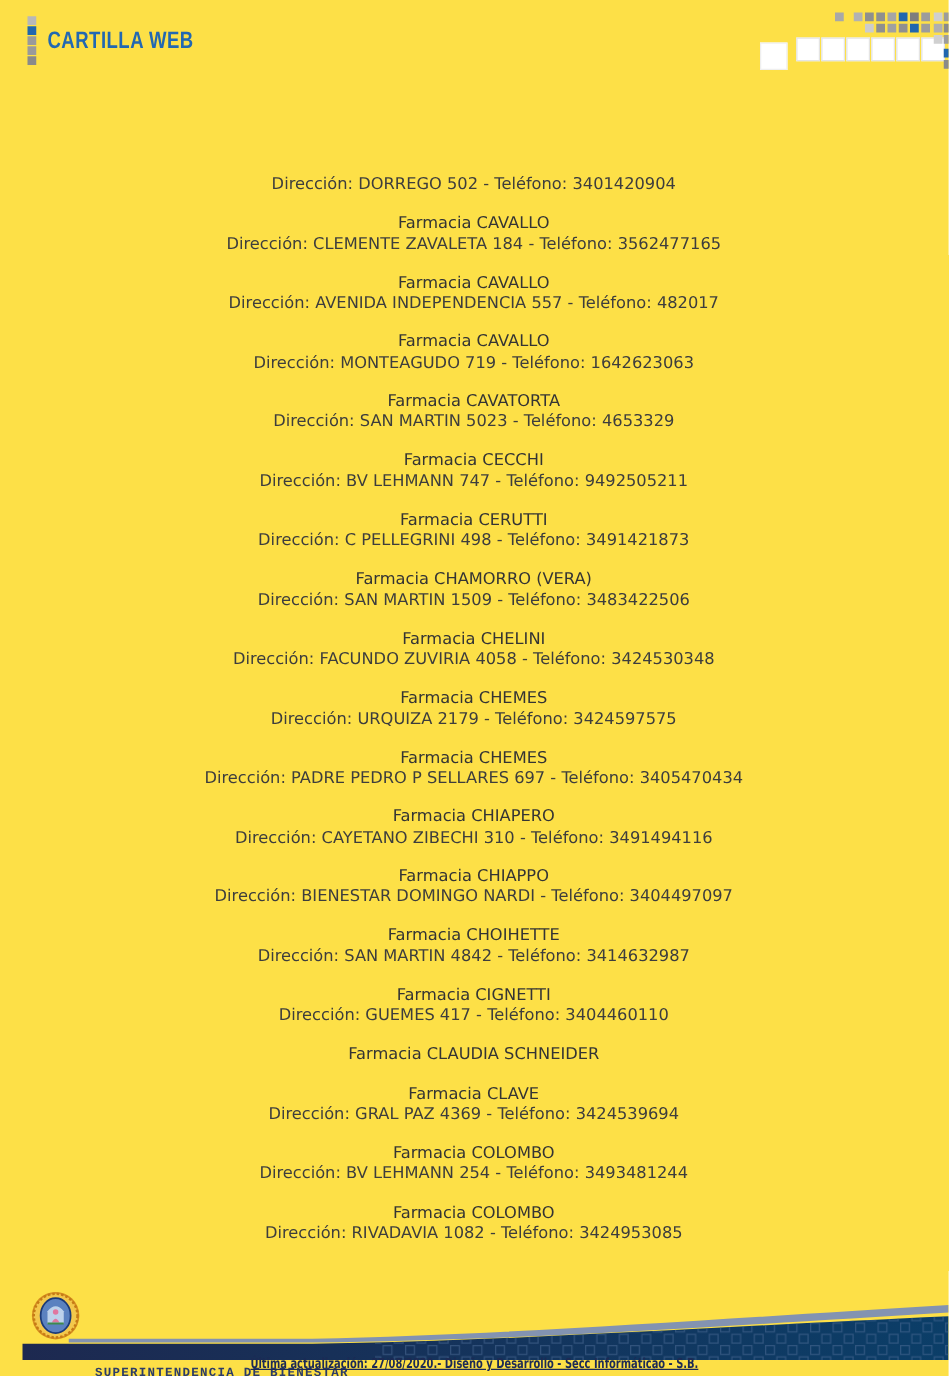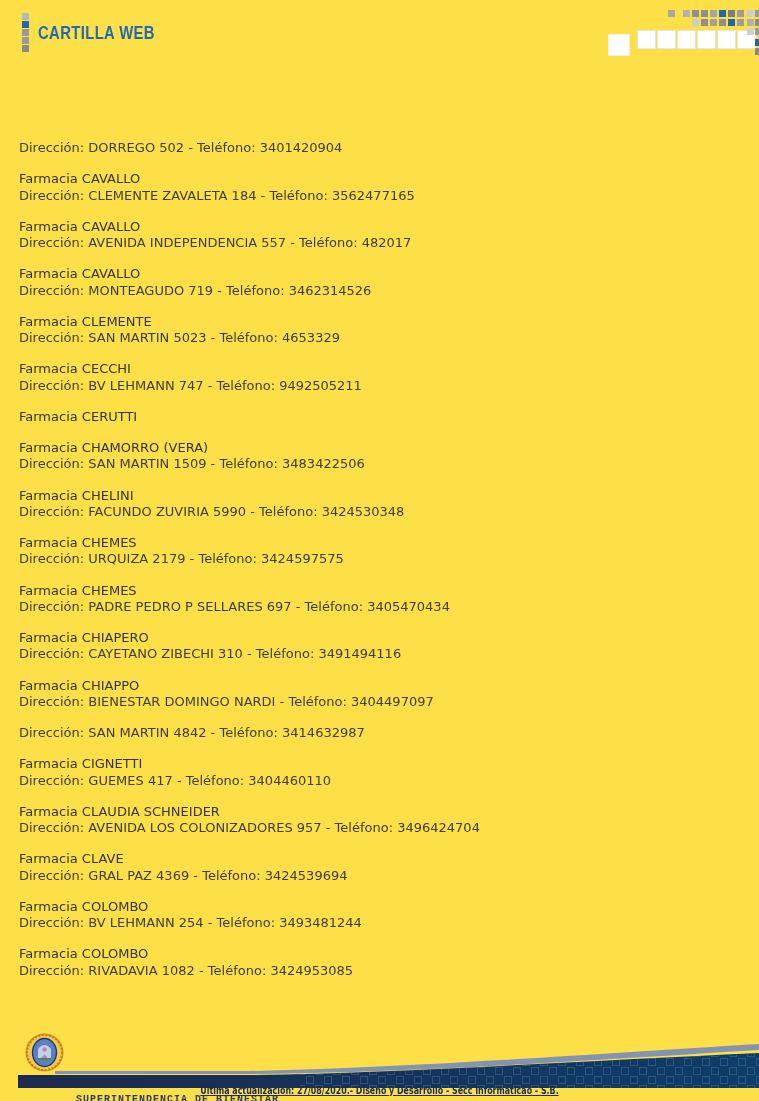--- a/index.html
+++ b/index.html
@@ -12,21 +12,21 @@
   .brand-title{
     position:absolute;left:38px;top:22px;
     font-family:"Liberation Sans",sans-serif;font-weight:bold;font-size:19px;
     color:#2268b2;letter-spacing:.5px;white-space:nowrap;
     transform:scaleX(.78);transform-origin:left center;
   }
   .sq{position:absolute;width:7px;height:7px;}
   .osq{position:absolute;background:#fff;border:1px solid #e4e4e4;}
   .osq.faint{border-color:#efefef;}
   
-  .list{position:absolute;left:19px;top:140px;width:720px;}
+  .list{position:absolute;left:19px;top:140px;width:720px;text-align:center;}
   .entry{margin-bottom:15px;font-size:13px;line-height:16.25px;color:#3d3d3d;}
   .entry-name{font-weight:normal;color:#343434;}
   .entry-details{white-space:nowrap;}
   
   .footer-org{
     position:absolute;left:76px;top:1046px;
     font-family:"Liberation Mono","DejaVu Sans Mono",monospace;
     font-weight:bold;font-size:10px;letter-spacing:1px;color:#2c3c68;white-space:nowrap;margin-top:48px;
   }
   .footer-wave{position:absolute;left:0;top:1040px;}
@@ -107,53 +107,56 @@
     <div class="entry">
       <div class="entry-name">Farmacia CAVALLO</div>
       <div class="entry-details">
         <span>Dirección:</span> <span>AVENIDA INDEPENDENCIA 557</span> <span>-</span> <span>Teléfono:</span> <span>482017</span>
       </div>
     </div>
 
     <div class="entry">
       <div class="entry-name">Farmacia CAVALLO</div>
       <div class="entry-details">
-        <span>Dirección:</span> <span>MONTEAGUDO 719</span> <span>-</span> <span>Teléfono:</span> <span>3462314526</span>
-      </div>
-    </div>
-
-    <div class="entry">
-      <div class="entry-name">Farmacia CLEMENTE</div>
+        <span>Dirección:</span> <span>MONTEAGUDO 719</span> <span>-</span> <span>Teléfono:</span> <span>1642623063</span>
+      </div>
+    </div>
+
+    <div class="entry">
+      <div class="entry-name">Farmacia CAVATORTA</div>
       <div class="entry-details">
         <span>Dirección:</span> <span>SAN MARTIN 5023</span> <span>-</span> <span>Teléfono:</span> <span>4653329</span>
       </div>
     </div>
 
     <div class="entry">
       <div class="entry-name">Farmacia CECCHI</div>
       <div class="entry-details">
         <span>Dirección:</span> <span>BV LEHMANN 747</span> <span>-</span> <span>Teléfono:</span> <span>9492505211</span>
       </div>
     </div>
 
     <div class="entry">
       <div class="entry-name">Farmacia CERUTTI</div>
+      <div class="entry-details">
+        <span>Dirección:</span> <span>C PELLEGRINI 498</span> <span>-</span> <span>Teléfono:</span> <span>3491421873</span>
+      </div>
     </div>
 
     <div class="entry">
       <div class="entry-name">Farmacia CHAMORRO (VERA)</div>
       <div class="entry-details">
         <span>Dirección:</span> <span>SAN MARTIN 1509</span> <span>-</span> <span>Teléfono:</span> <span>3483422506</span>
       </div>
     </div>
 
     <div class="entry">
       <div class="entry-name">Farmacia CHELINI</div>
       <div class="entry-details">
-        <span>Dirección:</span> <span>FACUNDO ZUVIRIA 5990</span> <span>-</span> <span>Teléfono:</span> <span>3424530348</span>
+        <span>Dirección:</span> <span>FACUNDO ZUVIRIA 4058</span> <span>-</span> <span>Teléfono:</span> <span>3424530348</span>
       </div>
     </div>
 
     <div class="entry">
       <div class="entry-name">Farmacia CHEMES</div>
       <div class="entry-details">
         <span>Dirección:</span> <span>URQUIZA 2179</span> <span>-</span> <span>Teléfono:</span> <span>3424597575</span>
       </div>
     </div>
 
@@ -172,37 +175,35 @@
     </div>
 
     <div class="entry">
       <div class="entry-name">Farmacia CHIAPPO</div>
       <div class="entry-details">
         <span>Dirección:</span> <span>BIENESTAR DOMINGO NARDI</span> <span>-</span> <span>Teléfono:</span> <span>3404497097</span>
       </div>
     </div>
 
     <div class="entry">
+      <div class="entry-name">Farmacia CHOIHETTE</div>
       <div class="entry-details">
         <span>Dirección:</span> <span>SAN MARTIN 4842</span> <span>-</span> <span>Teléfono:</span> <span>3414632987</span>
       </div>
     </div>
 
     <div class="entry">
       <div class="entry-name">Farmacia CIGNETTI</div>
       <div class="entry-details">
         <span>Dirección:</span> <span>GUEMES 417</span> <span>-</span> <span>Teléfono:</span> <span>3404460110</span>
       </div>
     </div>
 
     <div class="entry">
       <div class="entry-name">Farmacia CLAUDIA SCHNEIDER</div>
-      <div class="entry-details">
-        <span>Dirección:</span> <span>AVENIDA LOS COLONIZADORES 957</span> <span>-</span> <span>Teléfono:</span> <span>3496424704</span>
-      </div>
     </div>
 
     <div class="entry">
       <div class="entry-name">Farmacia CLAVE</div>
       <div class="entry-details">
         <span>Dirección:</span> <span>GRAL PAZ 4369</span> <span>-</span> <span>Teléfono:</span> <span>3424539694</span>
       </div>
     </div>
 
     <div class="entry">

